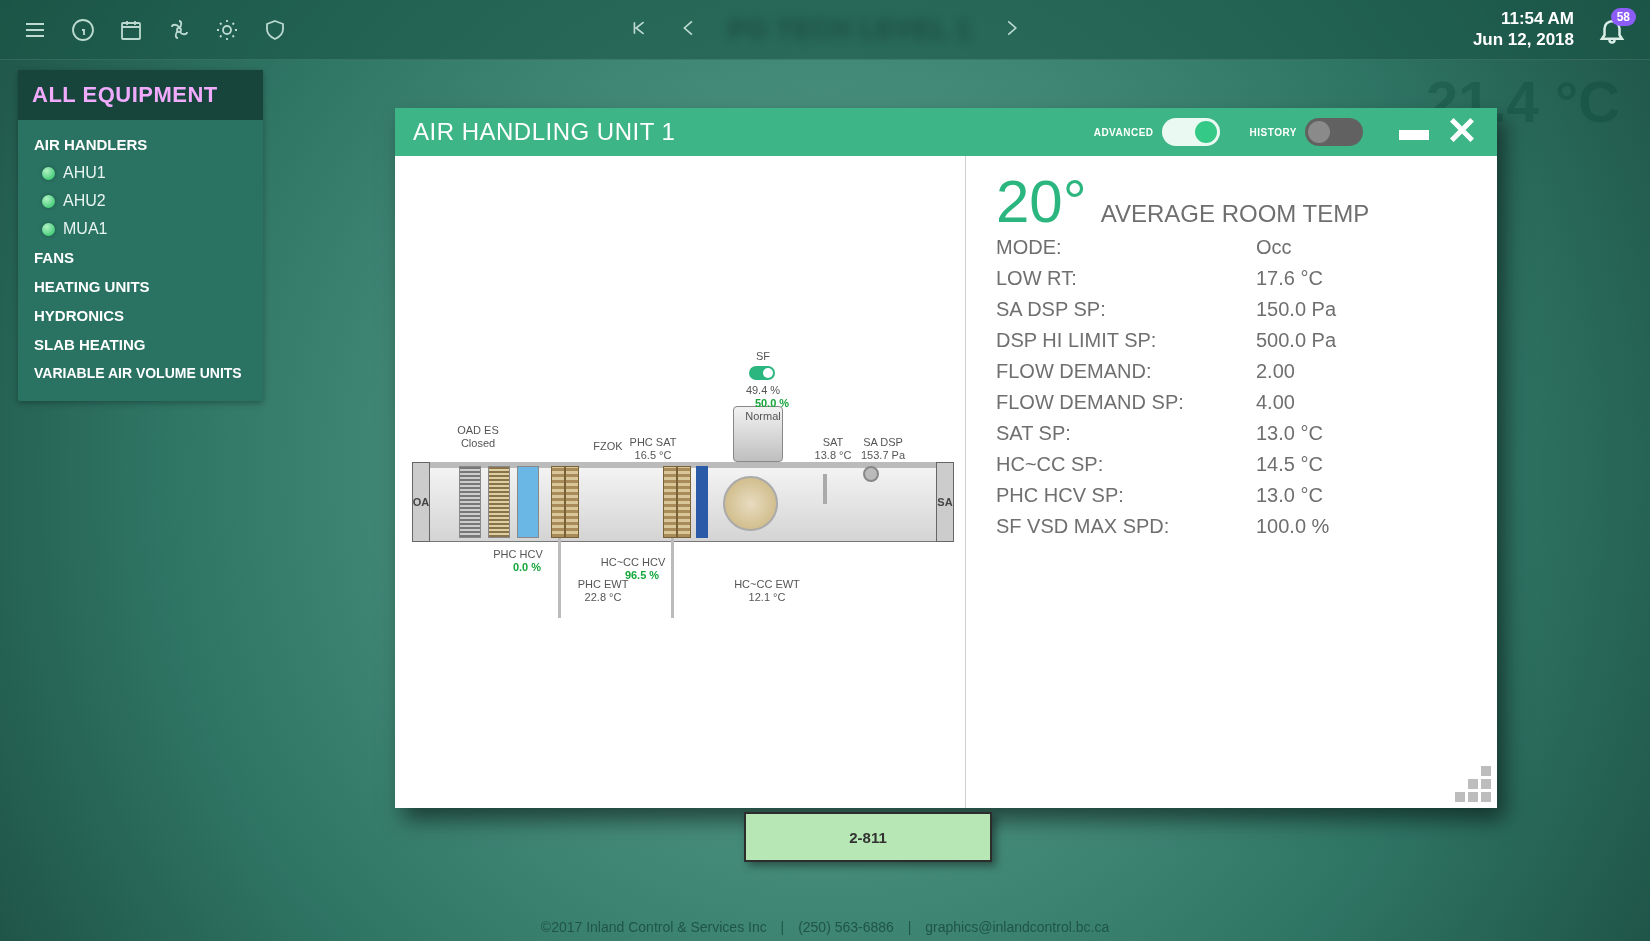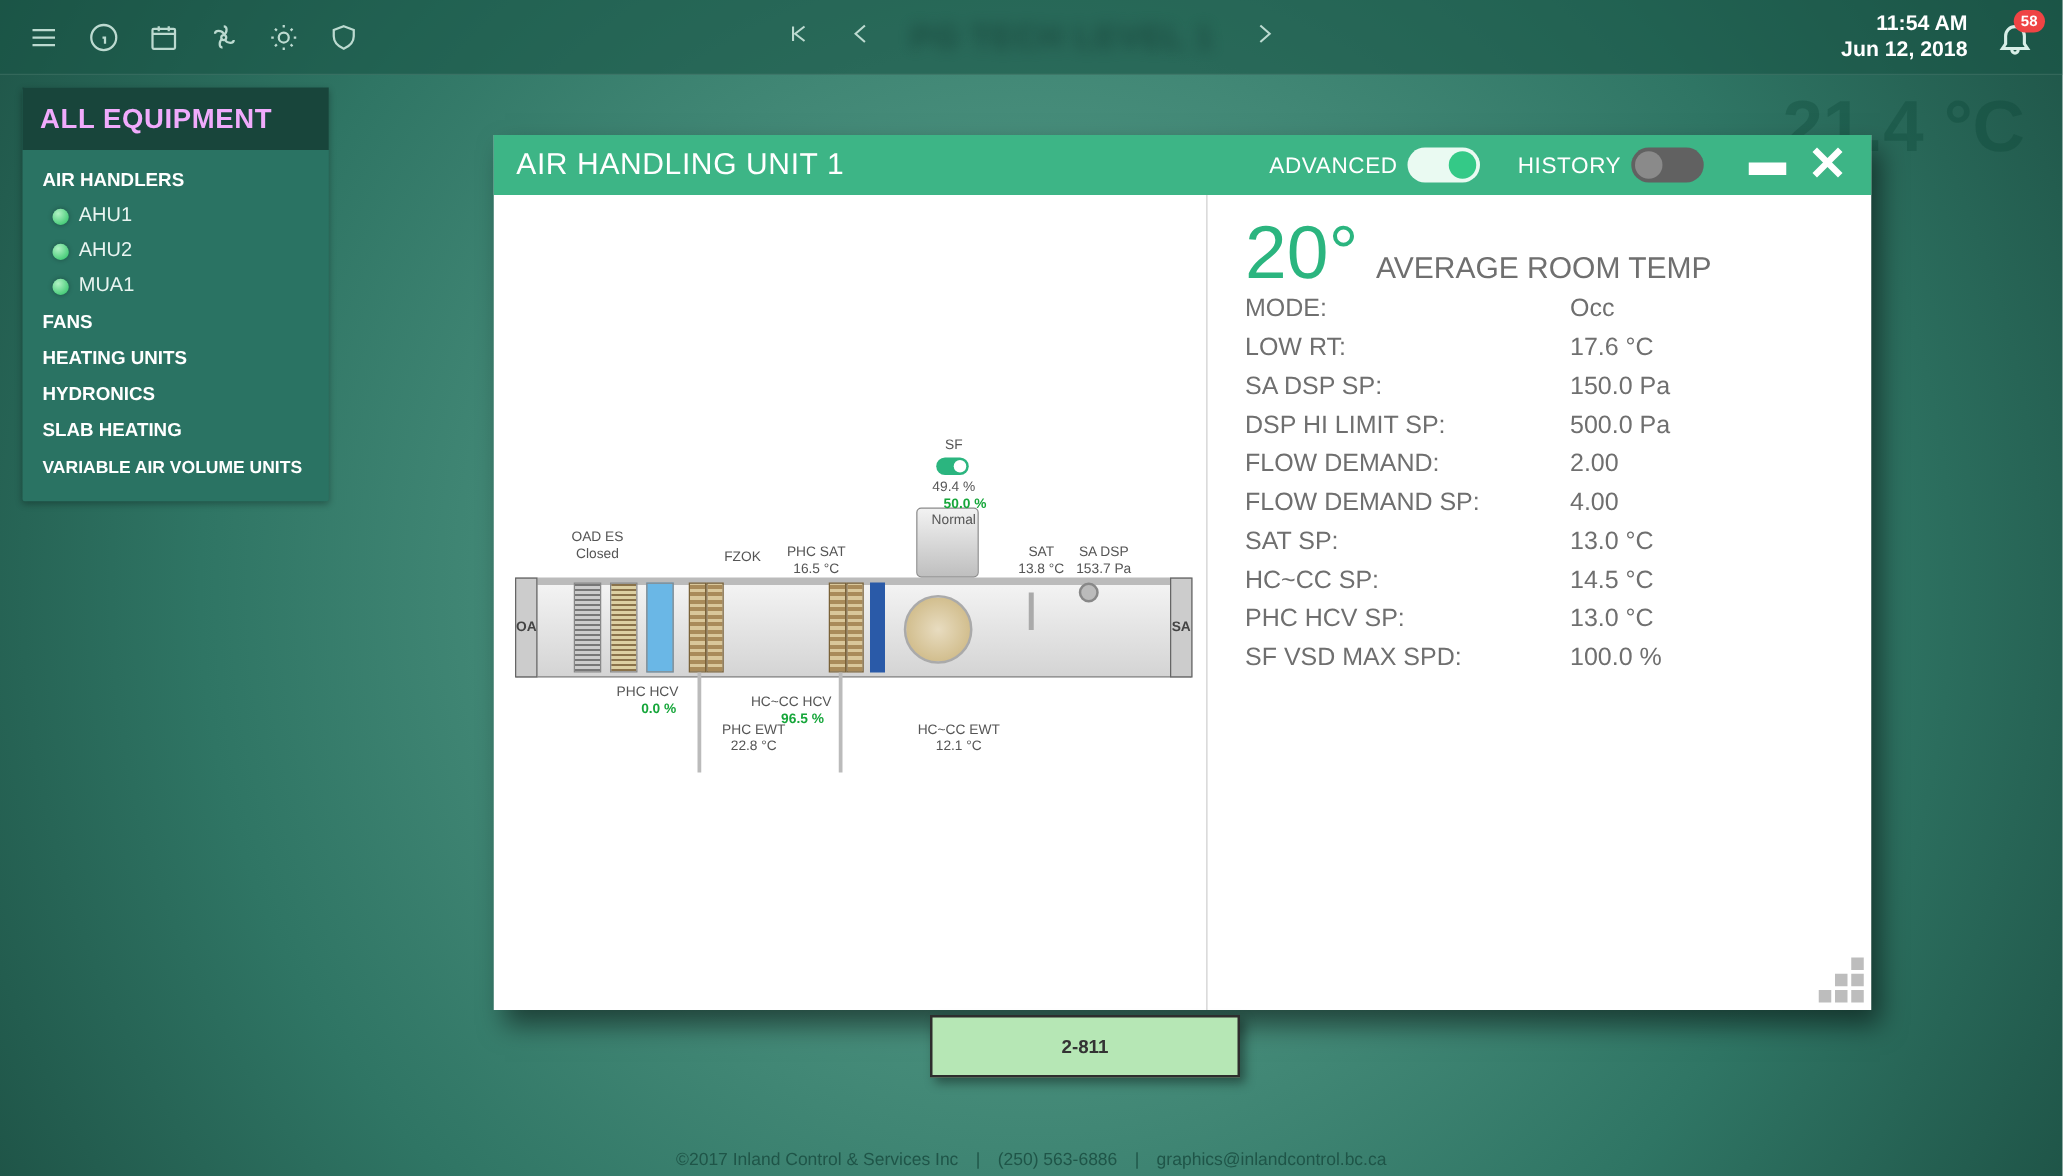--- a/index.html
+++ b/index.html
@@ -16,41 +16,41 @@
 .icon-btn svg { width: 24px; height: 24px; stroke: #bcdad0; stroke-width: 1.8; fill: none; }
 .topbar .nav-center { position: absolute; left: 50%; transform: translateX(-50%); display: flex; align-items: center; gap: 30px; color: #bcdad0; }
 .nav-center .blur-title { font-size: 26px; font-weight: 800; color: #1f5548; filter: blur(5px); letter-spacing: 1px; opacity: .9; text-shadow: 0 0 6px rgba(0,0,0,.2); }
 .nav-arrow { cursor: pointer; }
 .nav-arrow svg { width: 20px; height: 20px; stroke: #bcdad0; stroke-width: 2; fill: none; }
 .topbar .right { margin-left: auto; display: flex; align-items: center; gap: 20px; }
 .clock { text-align: right; font-size: 17px; font-weight: 700; color: #fff; line-height: 1.2; }
 .clock .date { font-size: 17px; font-weight: 700; }
 .bell { position: relative; width: 36px; height: 36px; display: flex; align-items: center; justify-content: center; cursor: pointer;}
 .bell svg { width: 30px; height: 30px; stroke: #d8eee7; stroke-width: 2; fill: none; }
-.bell .badge { position: absolute; top: -4px; right: -6px; background: #ef4444; color: #fff; font-size: 12px; font-weight: 700; border-radius: 10px; padding: 2px 6px; }
+.bell .badge { position: absolute; top: -4px; right: -6px; background: #8b5cf6; color: #fff; font-size: 12px; font-weight: 700; border-radius: 10px; padding: 2px 6px; }
 
 
 .ambient-temp { position: absolute; top: 68px; right: 30px; font-size: 58px; font-weight: 700; color: rgba(0,60,45,.25); }
 
 
 .sidebar { position: absolute; top: 70px; left: 18px; width: 245px; background: #2a7363; border-radius: 2px; box-shadow: 0 2px 6px rgba(0,0,0,.3); }
 .sidebar-header { background: #18453b; color: #f0abfc; font-weight: 800; font-size: 22px; padding: 12px 14px; letter-spacing: .5px; }
 .sidebar-body { padding: 10px 0 14px 0; }
 .cat { color: #fff; font-weight: 800; font-size: 15px; padding: 6px 16px; cursor: pointer; }
 .cat.sm { font-size: 14px; }
 .sub { display: flex; align-items: center; padding: 5px 16px 5px 24px; color: #e8f4f0; font-size: 16px; cursor: pointer; gap: 8px; }
 .dot { width: 13px; height: 13px; border-radius: 50%; background: radial-gradient(circle at 35% 30%, #b0f2c4, #25c060); box-shadow: 0 0 4px rgba(0,0,0,.3); }
 
 
 .modal { position: absolute; top: 108px; left: 395px; width: 1102px; height: 700px; background: #fff; box-shadow: 8px 12px 20px rgba(0,0,0,.5); }
 .modal-header { height: 48px; background: #3db586; display: flex; align-items: center; padding: 0 18px; color: #fff; gap: 10px; }
 .modal-header .title { font-size: 24px; font-weight: 400; letter-spacing: .5px; }
 .modal-header .spacer { flex: 1; }
 .toggle-wrap { display: flex; align-items: center; gap: 8px; margin-right: 20px; }
-.toggle-wrap .lbl { font-size: 18px; font-weight: 400; letter-spacing: .5px; }
+.toggle-wrap .lbl { font-size: 10px; font-weight: 700; letter-spacing: .5px; }
 .toggle { width: 58px; height: 28px; border-radius: 14px; position: relative; cursor: pointer; }
 .toggle.on { background: #eafaf2; }
 .toggle.on .knob { position: absolute; right: 3px; top: 3px; width: 22px; height: 22px; border-radius: 50%; background: #34c987; }
 .toggle.off { background: #616161; }
 .toggle.off .knob { position: absolute; left: 3px; top: 3px; width: 22px; height: 22px; border-radius: 50%; background: #8a8a8a; }
 .win-btn { cursor: pointer; margin-left: 6px; }
 .win-btn.min { width: 30px; height: 10px; background: #fff; margin-top: 6px; }
 .win-btn.close svg { width: 34px; height: 34px; stroke: #fff; stroke-width: 6; fill: none; }
 
 .modal-body { display: flex; height: calc(100% - 48px); }
@@ -227,21 +227,21 @@
           <div class="bluecoil"></div>
         <div class="fan"></div>
         <div class="vbox"></div>
         <div class="sf-toggle"></div>
         <div class="sat-sensor"></div>
           <div class="sadsp"></div>
         <div class="pipe" style="left:145px;top:142px;height:80px"></div>
         <div class="pipe" style="left:258px;top:142px;height:80px"></div>
 
         <div class="label" style="left:30px; top:28px; width:70px;"><span>OAD ES</span><br><span>Closed</span></div>
-        <div class="label" style="left:156px; top:44px; width:50px;"><span>FZOK</span></div>
+        <div class="label" style="left:170px; top:44px; width:50px;"><span>FZOK</span></div>
         <div class="label" style="left:210px; top:40px; width:60px;"><span>PHC SAT</span><br><span>16.5 °C</span></div>
         <div class="label" style="left:330px; top:-46px; width:40px;"><span>SF</span></div>
         <div class="label" style="left:320px; top:-12px; width:60px;"><span>49.4 %</span><br><span class="green-text">50.0 %</span><br><span>Normal</span></div>
         <div class="label" style="left:395px; top:40px; width:50px;"><span>SAT</span><br><span>13.8 °C</span></div>
         <div class="label" style="left:440px; top:40px; width:60px;"><span>SA DSP</span><br><span>153.7 Pa</span></div>
         <div class="label" style="left:70px; top:152px; width:70px;"><span>PHC HCV</span><br><span class="green-text">0.0 %</span></div>
         <div class="label" style="left:180px; top:160px; width:80px;"><span>HC~CC HCV</span><br><span class="green-text">96.5 %</span></div>
         <div class="label" style="left:155px; top:182px; width:70px;"><span>PHC EWT</span><br><span>22.8 °C</span></div>
         <div class="label" style="left:275px; top:182px; width:80px;margin-left:39px;"><span>HC~CC EWT</span><br><span>12.1 °C</span></div>
       </div>

